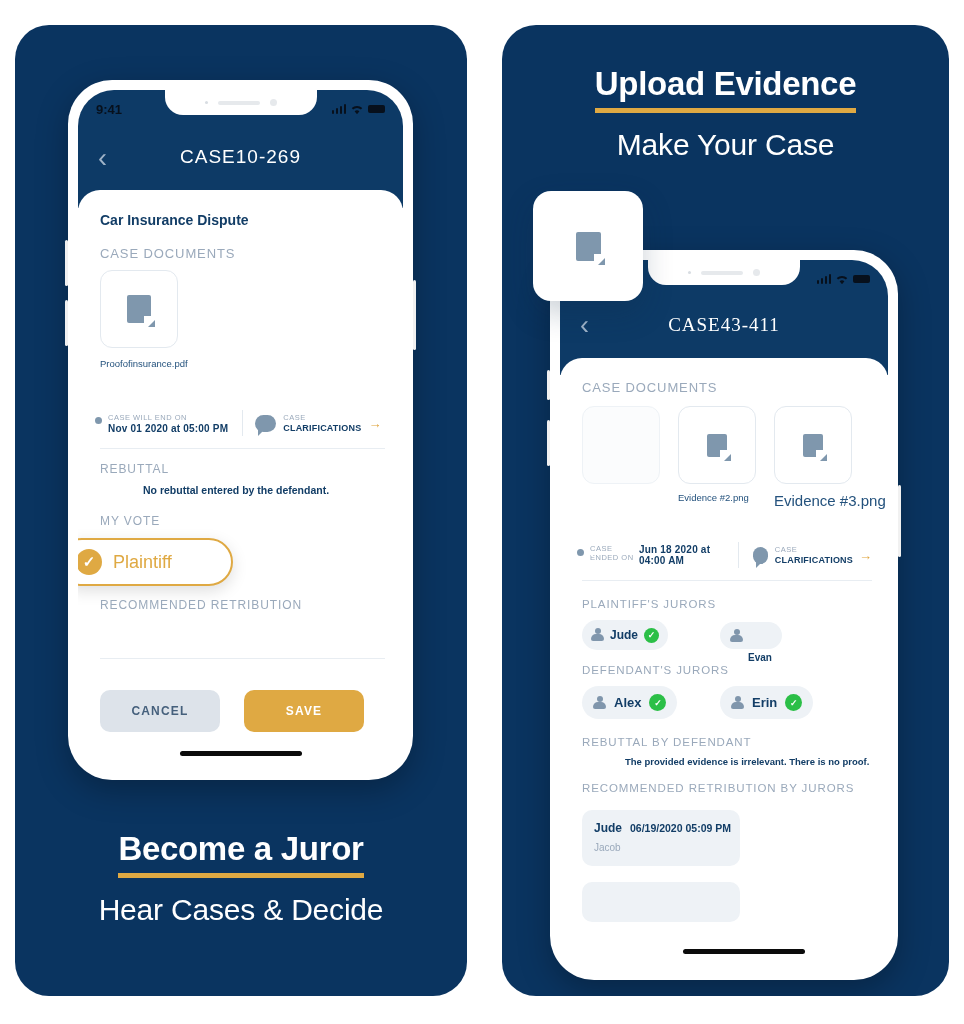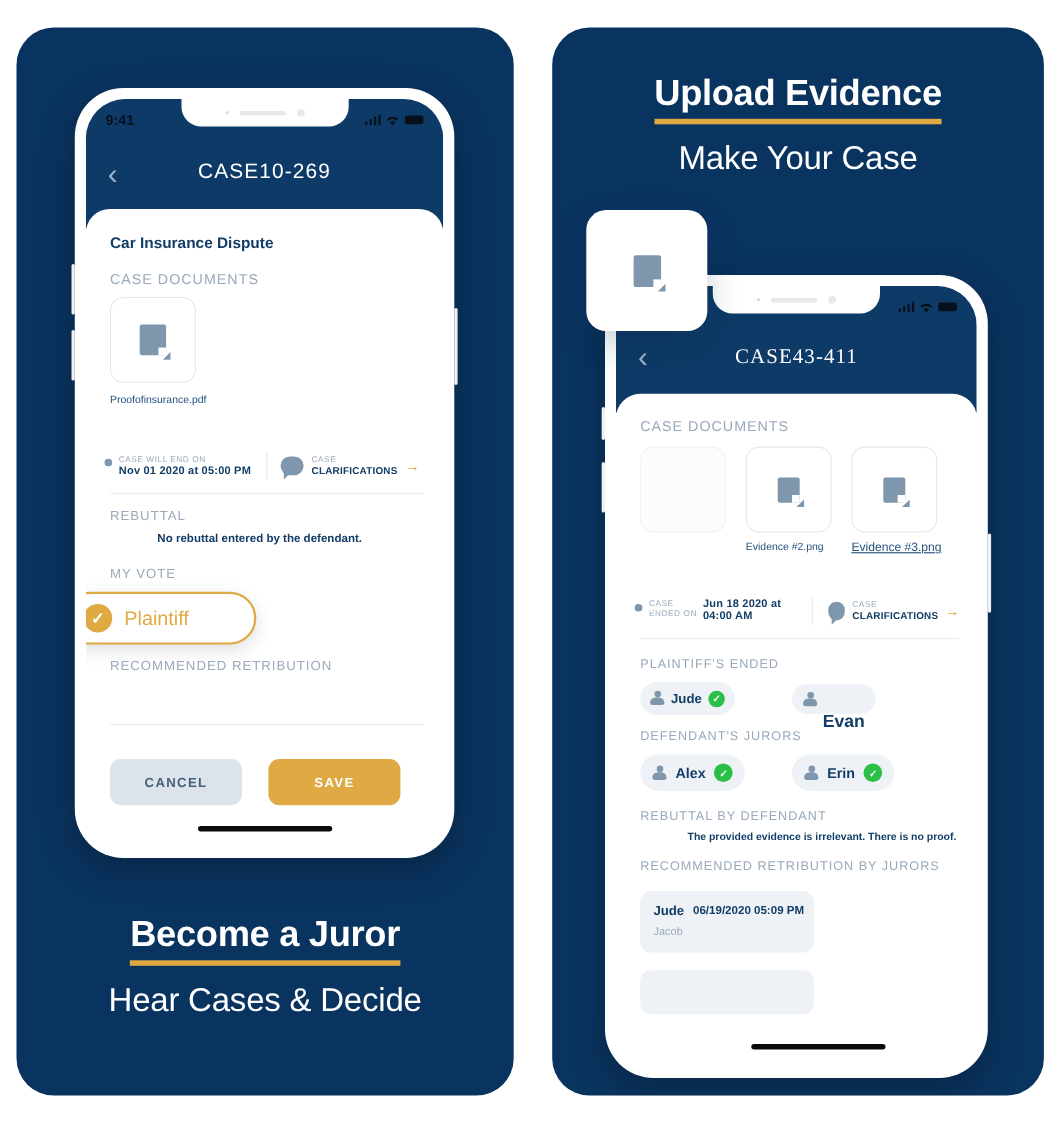--- a/index.html
+++ b/index.html
@@ -409,21 +409,21 @@
             </div>
             <div class="doc-name" style="position:absolute; left:118px; top:134px; font-size:9.5px;">Evidence #2.png</div>
 
             <div class="doc-card" style="position:absolute; left:214px; top:48px; width:78px; height:78px;">
               <span class="fileglyph" style="width:20px;height:23px;">
                 <span class="pg"></span>
                   <span class="notch2"></span>
                   <span class="fold"></span>
               </span>
             </div>
-            <div class="doc-name" style="position:absolute; left:214px; top:134px; font-size:11px;text-decoration:underline;">Evidence #3.png</div>
+            <div class="doc-name" style="position:absolute; left:214px; top:134px; font-size:15px;">Evidence #3.png</div>
 
             <div class="inforow" style="left:22px; top:182px; width:290px; height:30px;">
               <span class="info-ico" style="margin-right:8px;">
                 <span class="cal">
                   <span class="tick" style="left:3px"></span>
                   <span class="tick" style="left:9px"></span>
                   <span class="tick" style="left:15px"></span>
                 </span>
                 <span class="clk"></span>
               </span>
@@ -435,37 +435,37 @@
               <span class="bubble" style="margin-right:7px;"></span>
               <span style="display:flex;flex-direction:column;gap:1px;">
                 <span class="info-k" style="font-size:7.5px;">CASE</span>
                 <span class="info-v" style="font-size:9px;">CLARIFICATIONS</span>
               </span>
               <span class="arrow-r" style="margin-left:6px;font-size:13px;">→</span>
             </div>
 
             <div class="hr" style="left:22px; top:222px; width:290px;"></div>
 
-            <div class="sec-label" style="position:absolute; left:22px; top:240px; font-size:11.5px;">PLAINTIFF'S ENDED</div>
+            <div class="sec-label" style="position:absolute; left:22px; top:240px; font-size:11.5px;">PLAINTIFF'S JURORS</div>
 
             <div class="chip" style="left:22px; top:262px; height:30px; padding:0 9px; gap:6px;">
               <span class="person">
                   <span class="head"></span>
                   <span class="body"></span>
                 </span>
               <span class="chip-name" style="font-size:12px;">Jude</span>
               <span class="check">✓</span>
             </div>
 
             <div class="chip" style="left:160px; top:264px; height:27px; padding:0 10px; gap:5px;">
               <span class="person">
                   <span class="head"></span>
                   <span class="body"></span>
                 </span>
-              <span class="chip-name" style="font-size:16px;margin-top:43px;">Evan</span>
+              <span class="chip-name" style="font-size:10px;margin-top:43px;">Evan</span>
             </div>
 
             <div class="sec-label" style="position:absolute; left:22px; top:306px; font-size:11.5px;">DEFENDANT'S JURORS</div>
 
             <div class="chip" style="left:22px; top:328px; height:33px; padding:0 11px; gap:8px;">
               <span class="person">
                   <span class="head"></span>
                   <span class="body"></span>
                 </span>
               <span class="chip-name" style="font-size:13px;">Alex</span>

